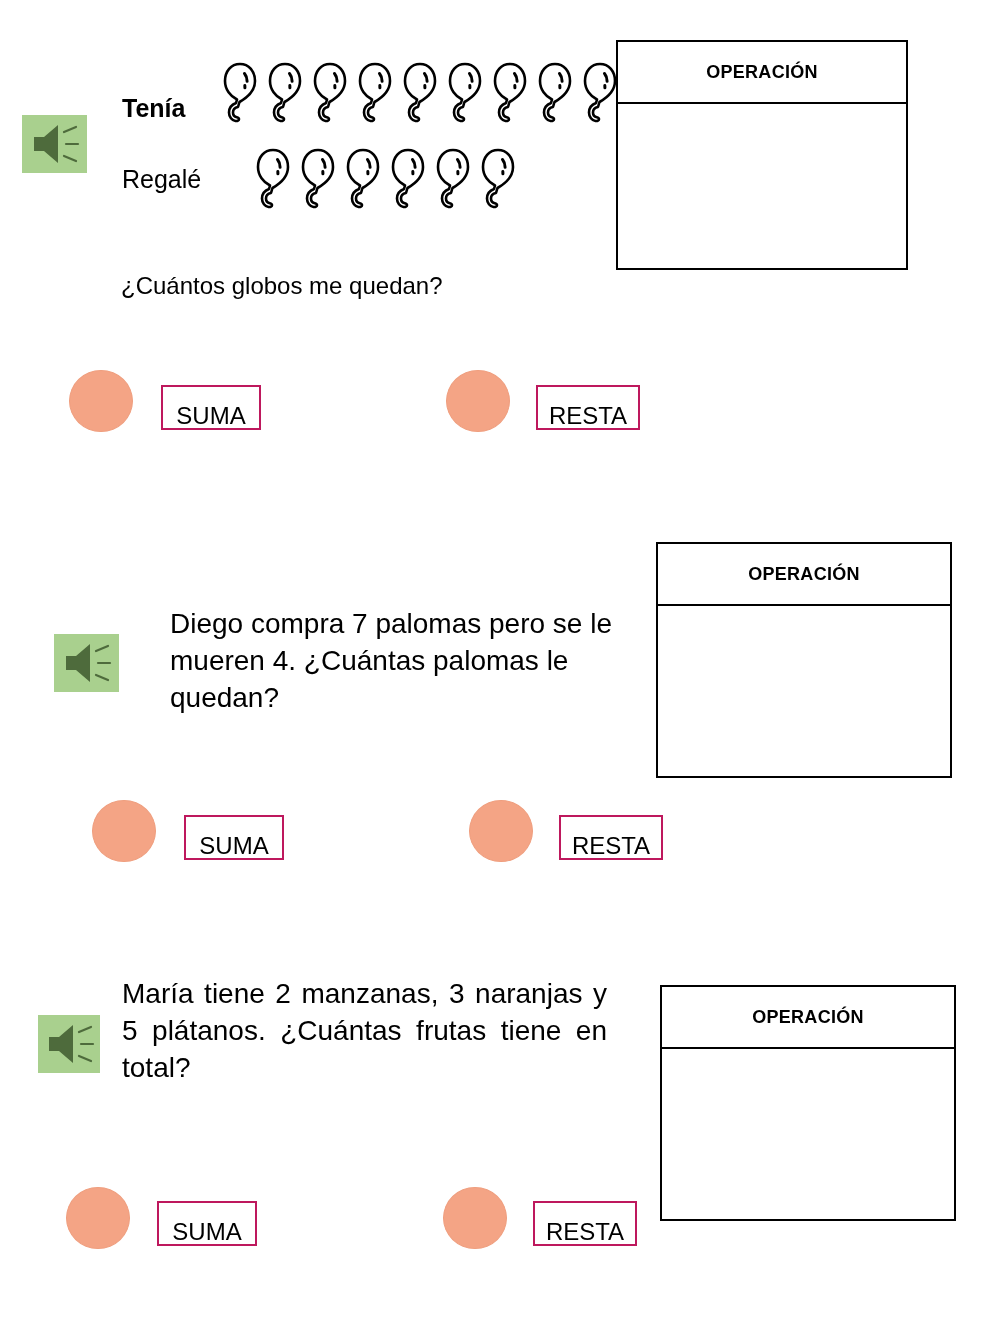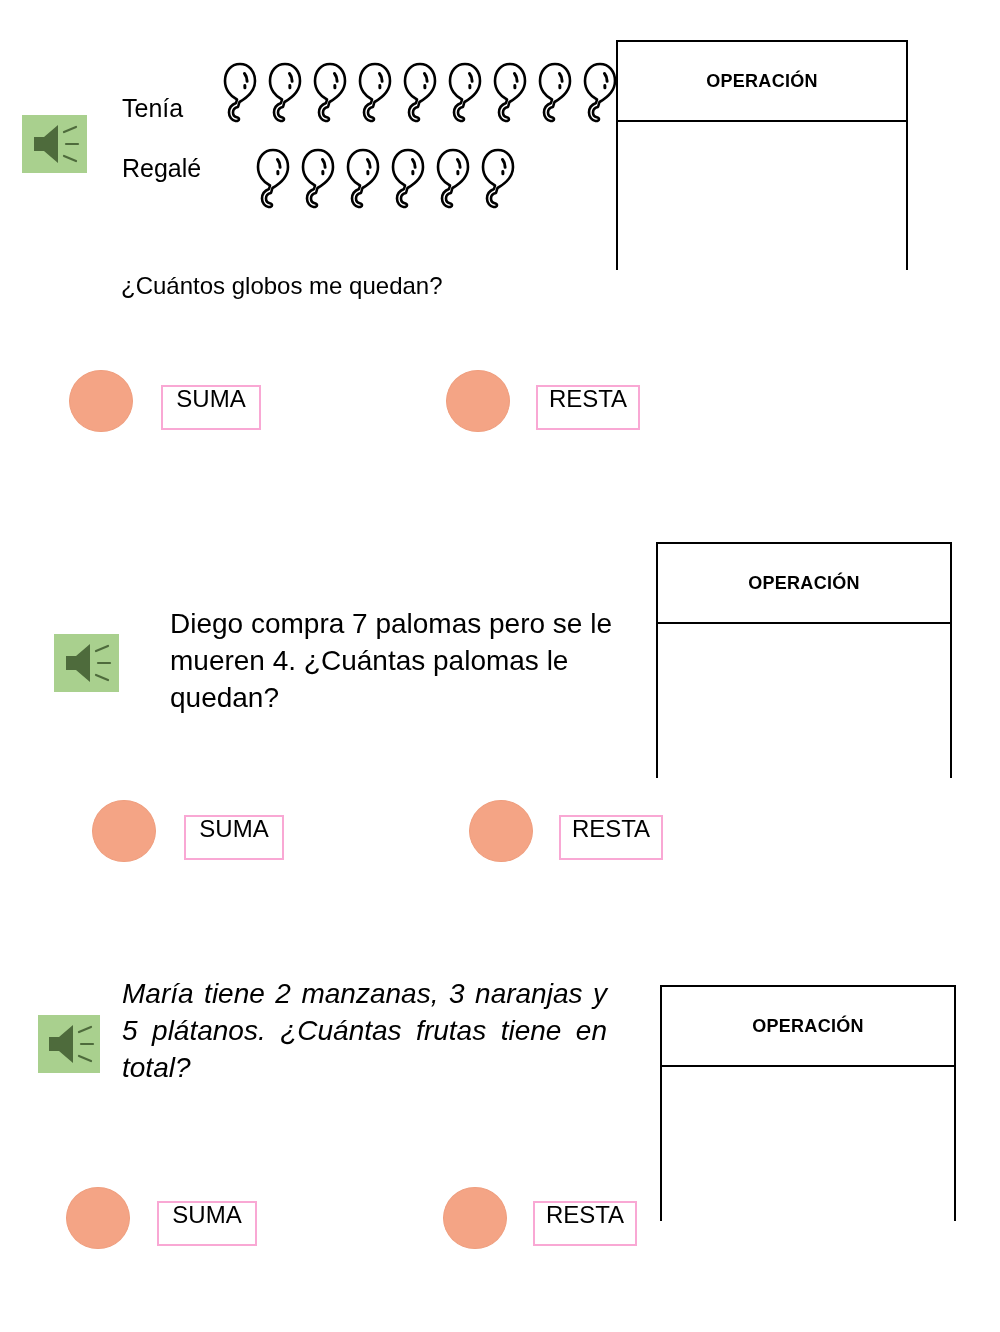--- a/index.html
+++ b/index.html
@@ -50,21 +50,21 @@
   .balloon { display: block; }
 
   
   .op-box {
     position: absolute;
     border: 2px solid #000000;
     background: #ffffff;
     box-sizing: border-box;
   }
   .op-header {
-    height: 80px;
+    height: 62px;
     border-bottom: 2px solid #000000;
     display: flex;
     align-items: center;
     justify-content: center;
     box-sizing: border-box;
   }
   .op-header span {
     font-size: 18px;
     font-weight: bold;
     letter-spacing: 0.3px;
@@ -74,24 +74,24 @@
   
   .choice-circle {
     position: absolute;
     background: #f4a485;
     border: 1px solid #ef9e7e;
     border-radius: 50%;
     box-sizing: border-box;
   }
   .choice-box {
     position: absolute;
-    border: 2px solid #f9a8d4;
+    border: 2px solid #be185d;
     background: #ffffff;
     display: flex;
-    align-items: flex-start;
+    align-items: flex-end;
     justify-content: center;
     box-sizing: border-box;
   }
   .choice-box span {
     font-size: 24px;
     line-height: 1;
   }
 </style>
 </head>
 <body>
@@ -102,21 +102,21 @@
     <svg viewBox="0 0 65 58">
       <polygon points="12,22 22,22 36,10 36,48 22,36 12,36" fill="#4e6b3c"></polygon>
       <g stroke="#4e6b3c" stroke-width="2.2" stroke-linecap="round">
         <line x1="42" y1="17" x2="54" y2="12"></line>
         <line x1="44" y1="29" x2="56" y2="29"></line>
         <line x1="42" y1="41" x2="54" y2="46"></line>
       </g>
     </svg>
   </div>
 
-  <div class="prompt-label" style="left:122px; top:96px;">Tenía</div>
+  <div class="prompt-label" style="left:122px; top:96px;font-weight:bold;">Tenía</div>
 
   <div class="balloon-row" style="left:222px; top:62px; gap:9px;">
     <svg class="balloon" width="36" height="72" viewBox="0 0 36 72">
         <path d="M18 2C9 2 3 9.5 3 19c0 8.5 5.5 15.5 12 18.5l-1 3.5c-4 1.5-7 5-7 9.5 0 4.5 3 8 6.5 8.5 2 .3 3.5-.5 3.5-1.8 0-1.1-.9-1.6-2.2-1.9-2.3-.5-3.8-2.3-3.8-4.8 0-2.8 2-5 5-5.5l1.5-5C24.5 36 33 28.5 33 19 33 9.5 27 2 18 2z" fill="#ffffff" stroke="#000000" stroke-width="2.6" stroke-linejoin="round"></path>
         <path d="M22.5 11.5c1.8 2.2 2.6 5 2.6 7.8M22.8 23.5c.1.9.1 1.6.1 2.3" stroke="#000000" stroke-width="3" stroke-linecap="round" fill="none"></path>
       </svg>
     <svg class="balloon" width="36" height="72" viewBox="0 0 36 72">
         <path d="M18 2C9 2 3 9.5 3 19c0 8.5 5.5 15.5 12 18.5l-1 3.5c-4 1.5-7 5-7 9.5 0 4.5 3 8 6.5 8.5 2 .3 3.5-.5 3.5-1.8 0-1.1-.9-1.6-2.2-1.9-2.3-.5-3.8-2.3-3.8-4.8 0-2.8 2-5 5-5.5l1.5-5C24.5 36 33 28.5 33 19 33 9.5 27 2 18 2z" fill="#ffffff" stroke="#000000" stroke-width="2.6" stroke-linejoin="round"></path>
         <path d="M22.5 11.5c1.8 2.2 2.6 5 2.6 7.8M22.8 23.5c.1.9.1 1.6.1 2.3" stroke="#000000" stroke-width="3" stroke-linecap="round" fill="none"></path>
       </svg>
@@ -143,21 +143,21 @@
     <svg class="balloon" width="36" height="72" viewBox="0 0 36 72">
         <path d="M18 2C9 2 3 9.5 3 19c0 8.5 5.5 15.5 12 18.5l-1 3.5c-4 1.5-7 5-7 9.5 0 4.5 3 8 6.5 8.5 2 .3 3.5-.5 3.5-1.8 0-1.1-.9-1.6-2.2-1.9-2.3-.5-3.8-2.3-3.8-4.8 0-2.8 2-5 5-5.5l1.5-5C24.5 36 33 28.5 33 19 33 9.5 27 2 18 2z" fill="#ffffff" stroke="#000000" stroke-width="2.6" stroke-linejoin="round"></path>
         <path d="M22.5 11.5c1.8 2.2 2.6 5 2.6 7.8M22.8 23.5c.1.9.1 1.6.1 2.3" stroke="#000000" stroke-width="3" stroke-linecap="round" fill="none"></path>
       </svg>
     <svg class="balloon" width="36" height="72" viewBox="0 0 36 72">
         <path d="M18 2C9 2 3 9.5 3 19c0 8.5 5.5 15.5 12 18.5l-1 3.5c-4 1.5-7 5-7 9.5 0 4.5 3 8 6.5 8.5 2 .3 3.5-.5 3.5-1.8 0-1.1-.9-1.6-2.2-1.9-2.3-.5-3.8-2.3-3.8-4.8 0-2.8 2-5 5-5.5l1.5-5C24.5 36 33 28.5 33 19 33 9.5 27 2 18 2z" fill="#ffffff" stroke="#000000" stroke-width="2.6" stroke-linejoin="round"></path>
         <path d="M22.5 11.5c1.8 2.2 2.6 5 2.6 7.8M22.8 23.5c.1.9.1 1.6.1 2.3" stroke="#000000" stroke-width="3" stroke-linecap="round" fill="none"></path>
       </svg>
   </div>
 
-  <div class="prompt-label" style="left:122px; top:156px;">Regalé</div>
+  <div class="prompt-label" style="left:122px; top:167px;">Regalé</div>
 
   <div class="balloon-row" style="left:255px; top:148px; gap:9px;">
     <svg class="balloon" width="36" height="72" viewBox="0 0 36 72">
         <path d="M18 2C9 2 3 9.5 3 19c0 8.5 5.5 15.5 12 18.5l-1 3.5c-4 1.5-7 5-7 9.5 0 4.5 3 8 6.5 8.5 2 .3 3.5-.5 3.5-1.8 0-1.1-.9-1.6-2.2-1.9-2.3-.5-3.8-2.3-3.8-4.8 0-2.8 2-5 5-5.5l1.5-5C24.5 36 33 28.5 33 19 33 9.5 27 2 18 2z" fill="#ffffff" stroke="#000000" stroke-width="2.6" stroke-linejoin="round"></path>
         <path d="M22.5 11.5c1.8 2.2 2.6 5 2.6 7.8M22.8 23.5c.1.9.1 1.6.1 2.3" stroke="#000000" stroke-width="3" stroke-linecap="round" fill="none"></path>
       </svg>
     <svg class="balloon" width="36" height="72" viewBox="0 0 36 72">
         <path d="M18 2C9 2 3 9.5 3 19c0 8.5 5.5 15.5 12 18.5l-1 3.5c-4 1.5-7 5-7 9.5 0 4.5 3 8 6.5 8.5 2 .3 3.5-.5 3.5-1.8 0-1.1-.9-1.6-2.2-1.9-2.3-.5-3.8-2.3-3.8-4.8 0-2.8 2-5 5-5.5l1.5-5C24.5 36 33 28.5 33 19 33 9.5 27 2 18 2z" fill="#ffffff" stroke="#000000" stroke-width="2.6" stroke-linejoin="round"></path>
         <path d="M22.5 11.5c1.8 2.2 2.6 5 2.6 7.8M22.8 23.5c.1.9.1 1.6.1 2.3" stroke="#000000" stroke-width="3" stroke-linecap="round" fill="none"></path>
       </svg>
@@ -238,21 +238,21 @@
     <svg viewBox="0 0 62 58">
       <polygon points="11,22 21,22 35,10 35,48 21,36 11,36" fill="#4e6b3c"></polygon>
       <g stroke="#4e6b3c" stroke-width="2.2" stroke-linecap="round">
         <line x1="41" y1="17" x2="53" y2="12"></line>
         <line x1="43" y1="29" x2="55" y2="29"></line>
         <line x1="41" y1="41" x2="53" y2="46"></line>
       </g>
     </svg>
   </div>
 
-  <div class="story-text justify" style="left:122px; top:976px; width:485px;font-style:italic;">María tiene 2 manzanas, 3 naranjas y 5 plátanos. ¿Cuántas frutas tiene en total?</div>
+  <div class="story-text justify" style="left:122px; top:976px; width:485px;">María tiene 2 manzanas, 3 naranjas y 5 plátanos. ¿Cuántas frutas tiene en total?</div>
 
   <div class="op-box" style="left:660px; top:985px; width:296px; height:236px;">
     <div class="op-header">
       <span>OPERACIÓN</span>
     </div>
     <div class="op-body" style="height:170px;"></div>
   </div>
 
   <div class="choice-circle" style="left:66px; top:1187px; width:64px; height:62px;"></div>
   <div class="choice-box" style="left:157px; top:1201px; width:100px; height:45px;">

